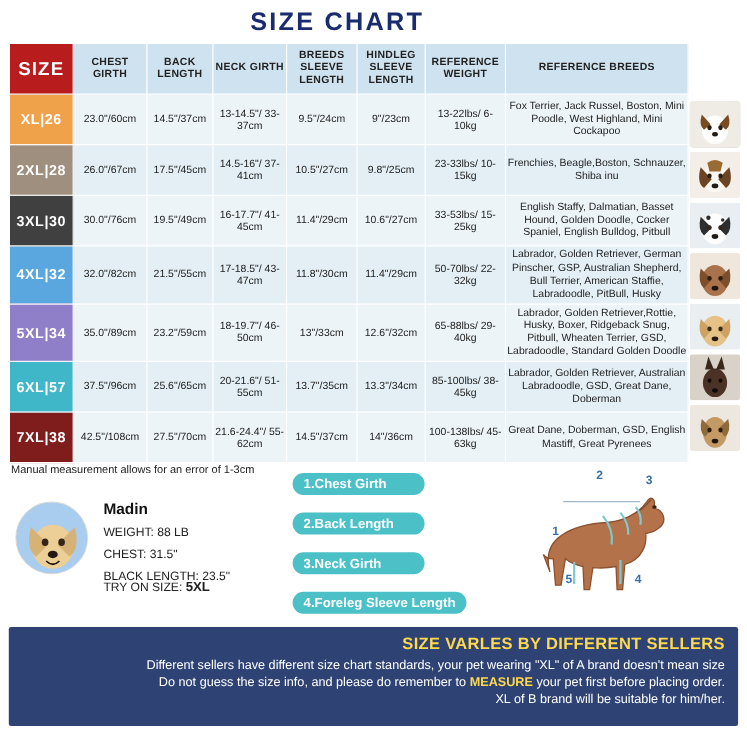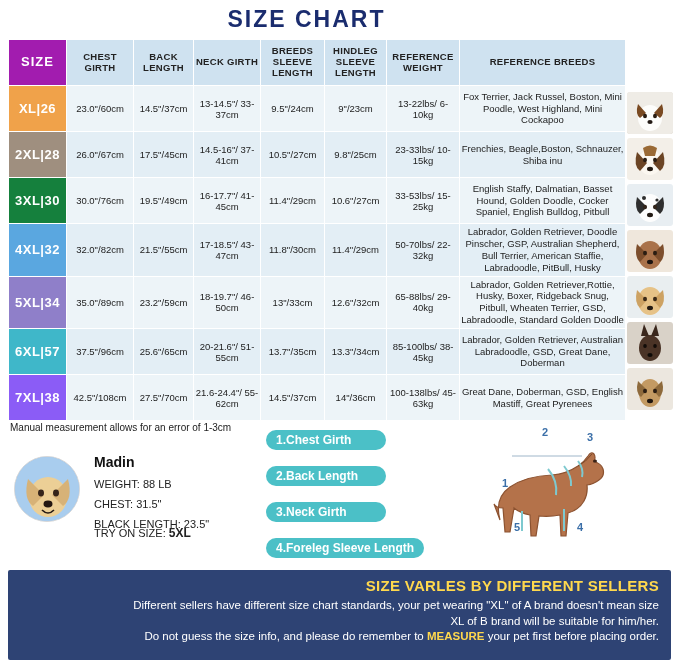--- a/index.html
+++ b/index.html
@@ -40,23 +40,23 @@
   thead th {
     background: #cfe2f0;
     font-weight: bold;
     font-size: 9.5px;
     color: #14305c;
     height: 46px;
     line-height: 1.15;
     letter-spacing: .3px;
   }
   thead th.size-head {
-    background: #a21caf;
+    background: #b91c1c;
     color: #ffffff;
-    font-size: 13px;
+    font-size: 17px;
     letter-spacing: 1px;
   }
   tbody tr { height: 46px; }
   tbody td.sizecell {
     font-weight: bold;
     font-size: 13px;
     color: #ffffff;
     letter-spacing: .5px;
   }
   tbody td { background: #edf4f8; }
@@ -192,38 +192,38 @@
         <td class="sizecell" style="background:#9f8f7f">2XL|28</td>
         <td class="num">26.0"/67cm</td>
         <td class="num">17.5"/45cm</td>
         <td class="num">14.5-16"/ 37-41cm</td>
         <td class="num">10.5"/27cm</td>
         <td class="num">9.8"/25cm</td>
         <td class="num">23-33lbs/ 10-15kg</td>
         <td class="breeds">Frenchies, Beagle,Boston, Schnauzer, Shiba inu</td>
       </tr>
       <tr>
-        <td class="sizecell" style="background:#15803d">3XL|30</td>
+        <td class="sizecell" style="background:#404040">3XL|30</td>
         <td class="num">30.0"/76cm</td>
         <td class="num">19.5"/49cm</td>
         <td class="num">16-17.7"/ 41-45cm</td>
         <td class="num">11.4"/29cm</td>
         <td class="num">10.6"/27cm</td>
         <td class="num">33-53lbs/ 15-25kg</td>
         <td class="breeds">English Staffy, Dalmatian, Basset Hound, Golden Doodle, Cocker Spaniel, English Bulldog, Pitbull</td>
       </tr>
       <tr>
         <td class="sizecell" style="background:#5aa7e0">4XL|32</td>
         <td class="num">32.0"/82cm</td>
         <td class="num">21.5"/55cm</td>
         <td class="num">17-18.5"/ 43-47cm</td>
         <td class="num">11.8"/30cm</td>
         <td class="num">11.4"/29cm</td>
         <td class="num">50-70lbs/ 22-32kg</td>
-        <td class="breeds">Labrador, Golden Retriever, Doodle Pinscher, GSP, Australian Shepherd, Bull Terrier, American Staffie, Labradoodle, PitBull, Husky</td>
+        <td class="breeds">Labrador, Golden Retriever, German Pinscher, GSP, Australian Shepherd, Bull Terrier, American Staffie, Labradoodle, PitBull, Husky</td>
       </tr>
       <tr>
         <td class="sizecell" style="background:#8f7fc9">5XL|34</td>
         <td class="num">35.0"/89cm</td>
         <td class="num">23.2"/59cm</td>
         <td class="num">18-19.7"/ 46-50cm</td>
         <td class="num">13"/33cm</td>
         <td class="num">12.6"/32cm</td>
         <td class="num">65-88lbs/ 29-40kg</td>
         <td class="breeds">Labrador, Golden Retriever,Rottie, Husky, Boxer, Ridgeback Snug, Pitbull, Wheaten Terrier, GSD, Labradoodle,  Standard Golden Doodle</td>
@@ -232,21 +232,21 @@
         <td class="sizecell" style="background:#3fb7c9">6XL|57</td>
         <td class="num">37.5"/96cm</td>
         <td class="num">25.6"/65cm</td>
         <td class="num">20-21.6"/ 51-55cm</td>
         <td class="num">13.7"/35cm</td>
         <td class="num">13.3"/34cm</td>
         <td class="num">85-100lbs/ 38-45kg</td>
         <td class="breeds">Labrador, Golden Retriever, Australian Labradoodle, GSD, Great Dane, Doberman</td>
       </tr>
       <tr>
-        <td class="sizecell" style="background:#8b5cf6">7XL|38</td>
+        <td class="sizecell" style="background:#7f1d1d">7XL|38</td>
         <td class="num">42.5"/108cm</td>
         <td class="num">27.5"/70cm</td>
         <td class="num">21.6-24.4"/ 55-62cm</td>
         <td class="num">14.5"/37cm</td>
         <td class="num">14"/36cm</td>
         <td class="num">100-138lbs/ 45-63kg</td>
         <td class="breeds">Great Dane, Doberman, GSD, English Mastiff, Great Pyrenees</td>
       </tr>
     </tbody>
   </table>
@@ -380,17 +380,17 @@
     <span class="dgnum" style="left:90px; top:1px;">2</span>
     <span class="dgnum" style="left:135px; top:6px;">3</span>
     <span class="dgnum" style="left:50px; top:52px;">1</span>
     <span class="dgnum" style="left:62px; top:96px;">5</span>
     <span class="dgnum" style="left:125px; top:96px;">4</span>
   </div>
 
   <div class="banner">
     <h2>SIZE VARLES BY DIFFERENT SELLERS</h2>
     <p>Different sellers have different size chart standards, your pet wearing "XL" of A brand doesn't mean size</p>
+    <p><span>Do not guess the size info, and please do remember to </span><span class="hl">MEASURE</span><span> your pet first before placing order.</span></p>
     <p>XL of B brand will be suitable for him/her.</p>
-    <p><span>Do not guess the size info, and please do remember to </span><span class="hl">MEASURE</span><span> your pet first before placing order.</span></p>
   </div>
 
 </div>
 
 </body></html>

